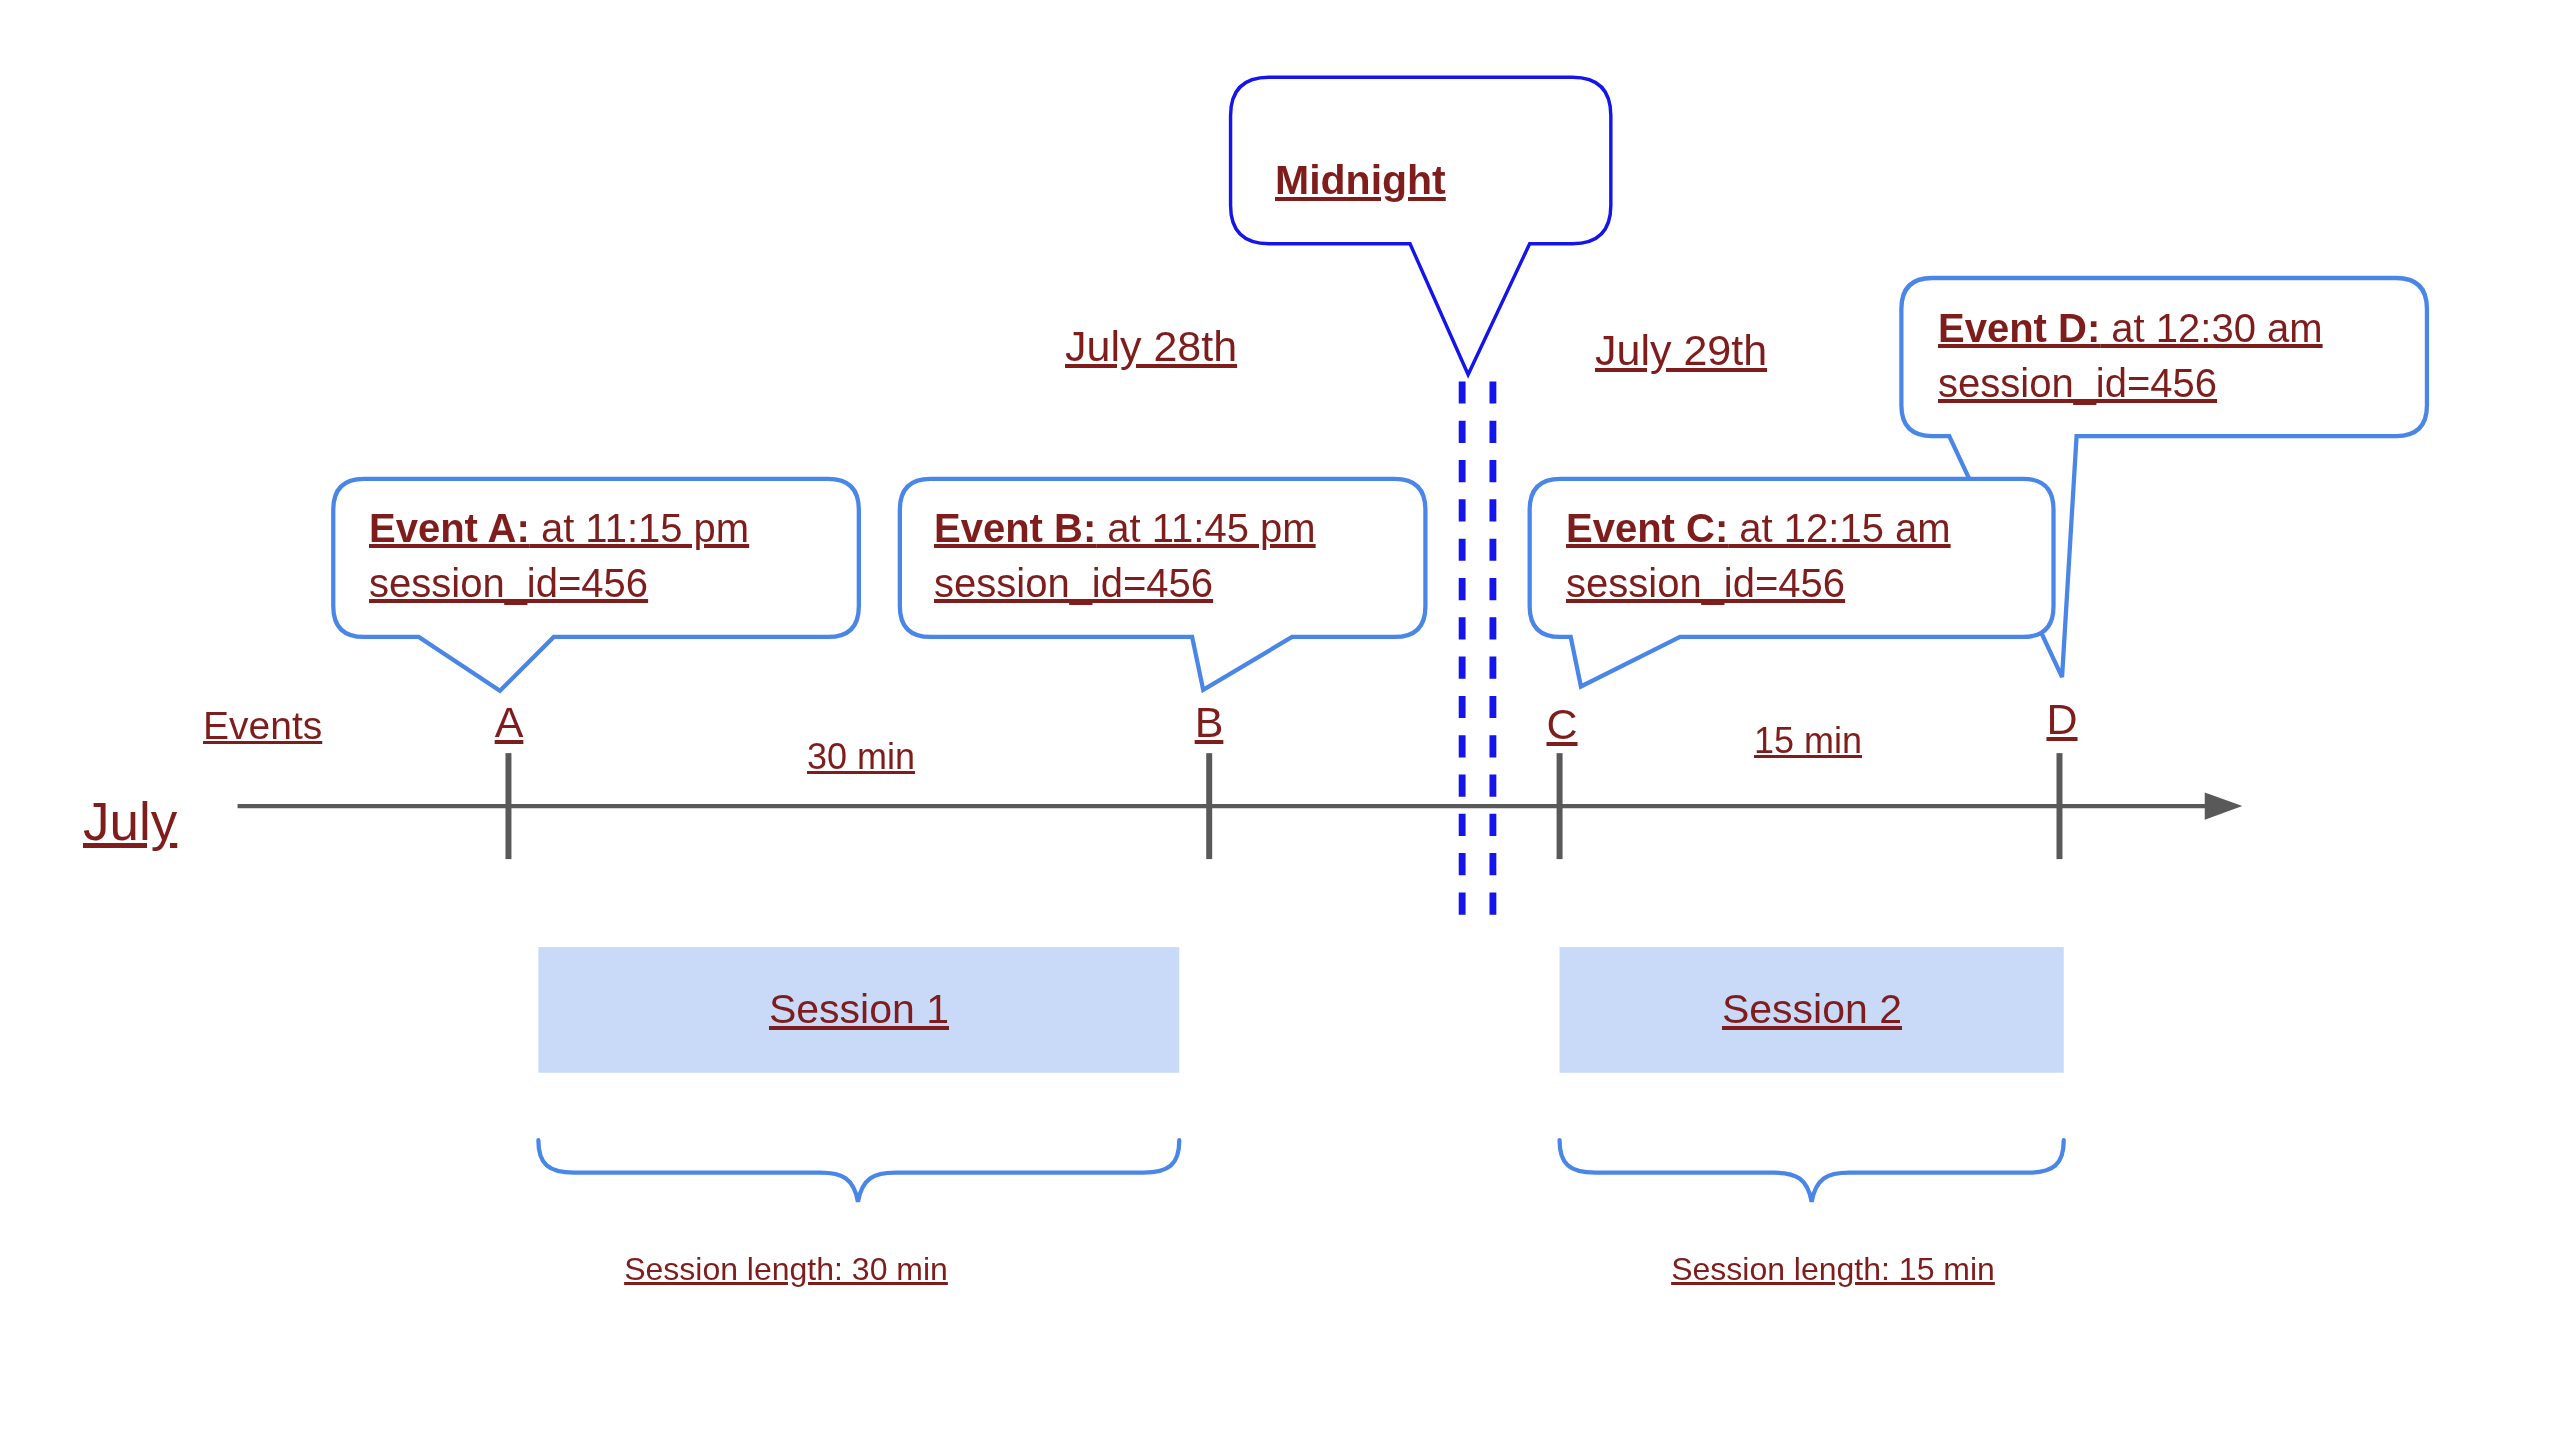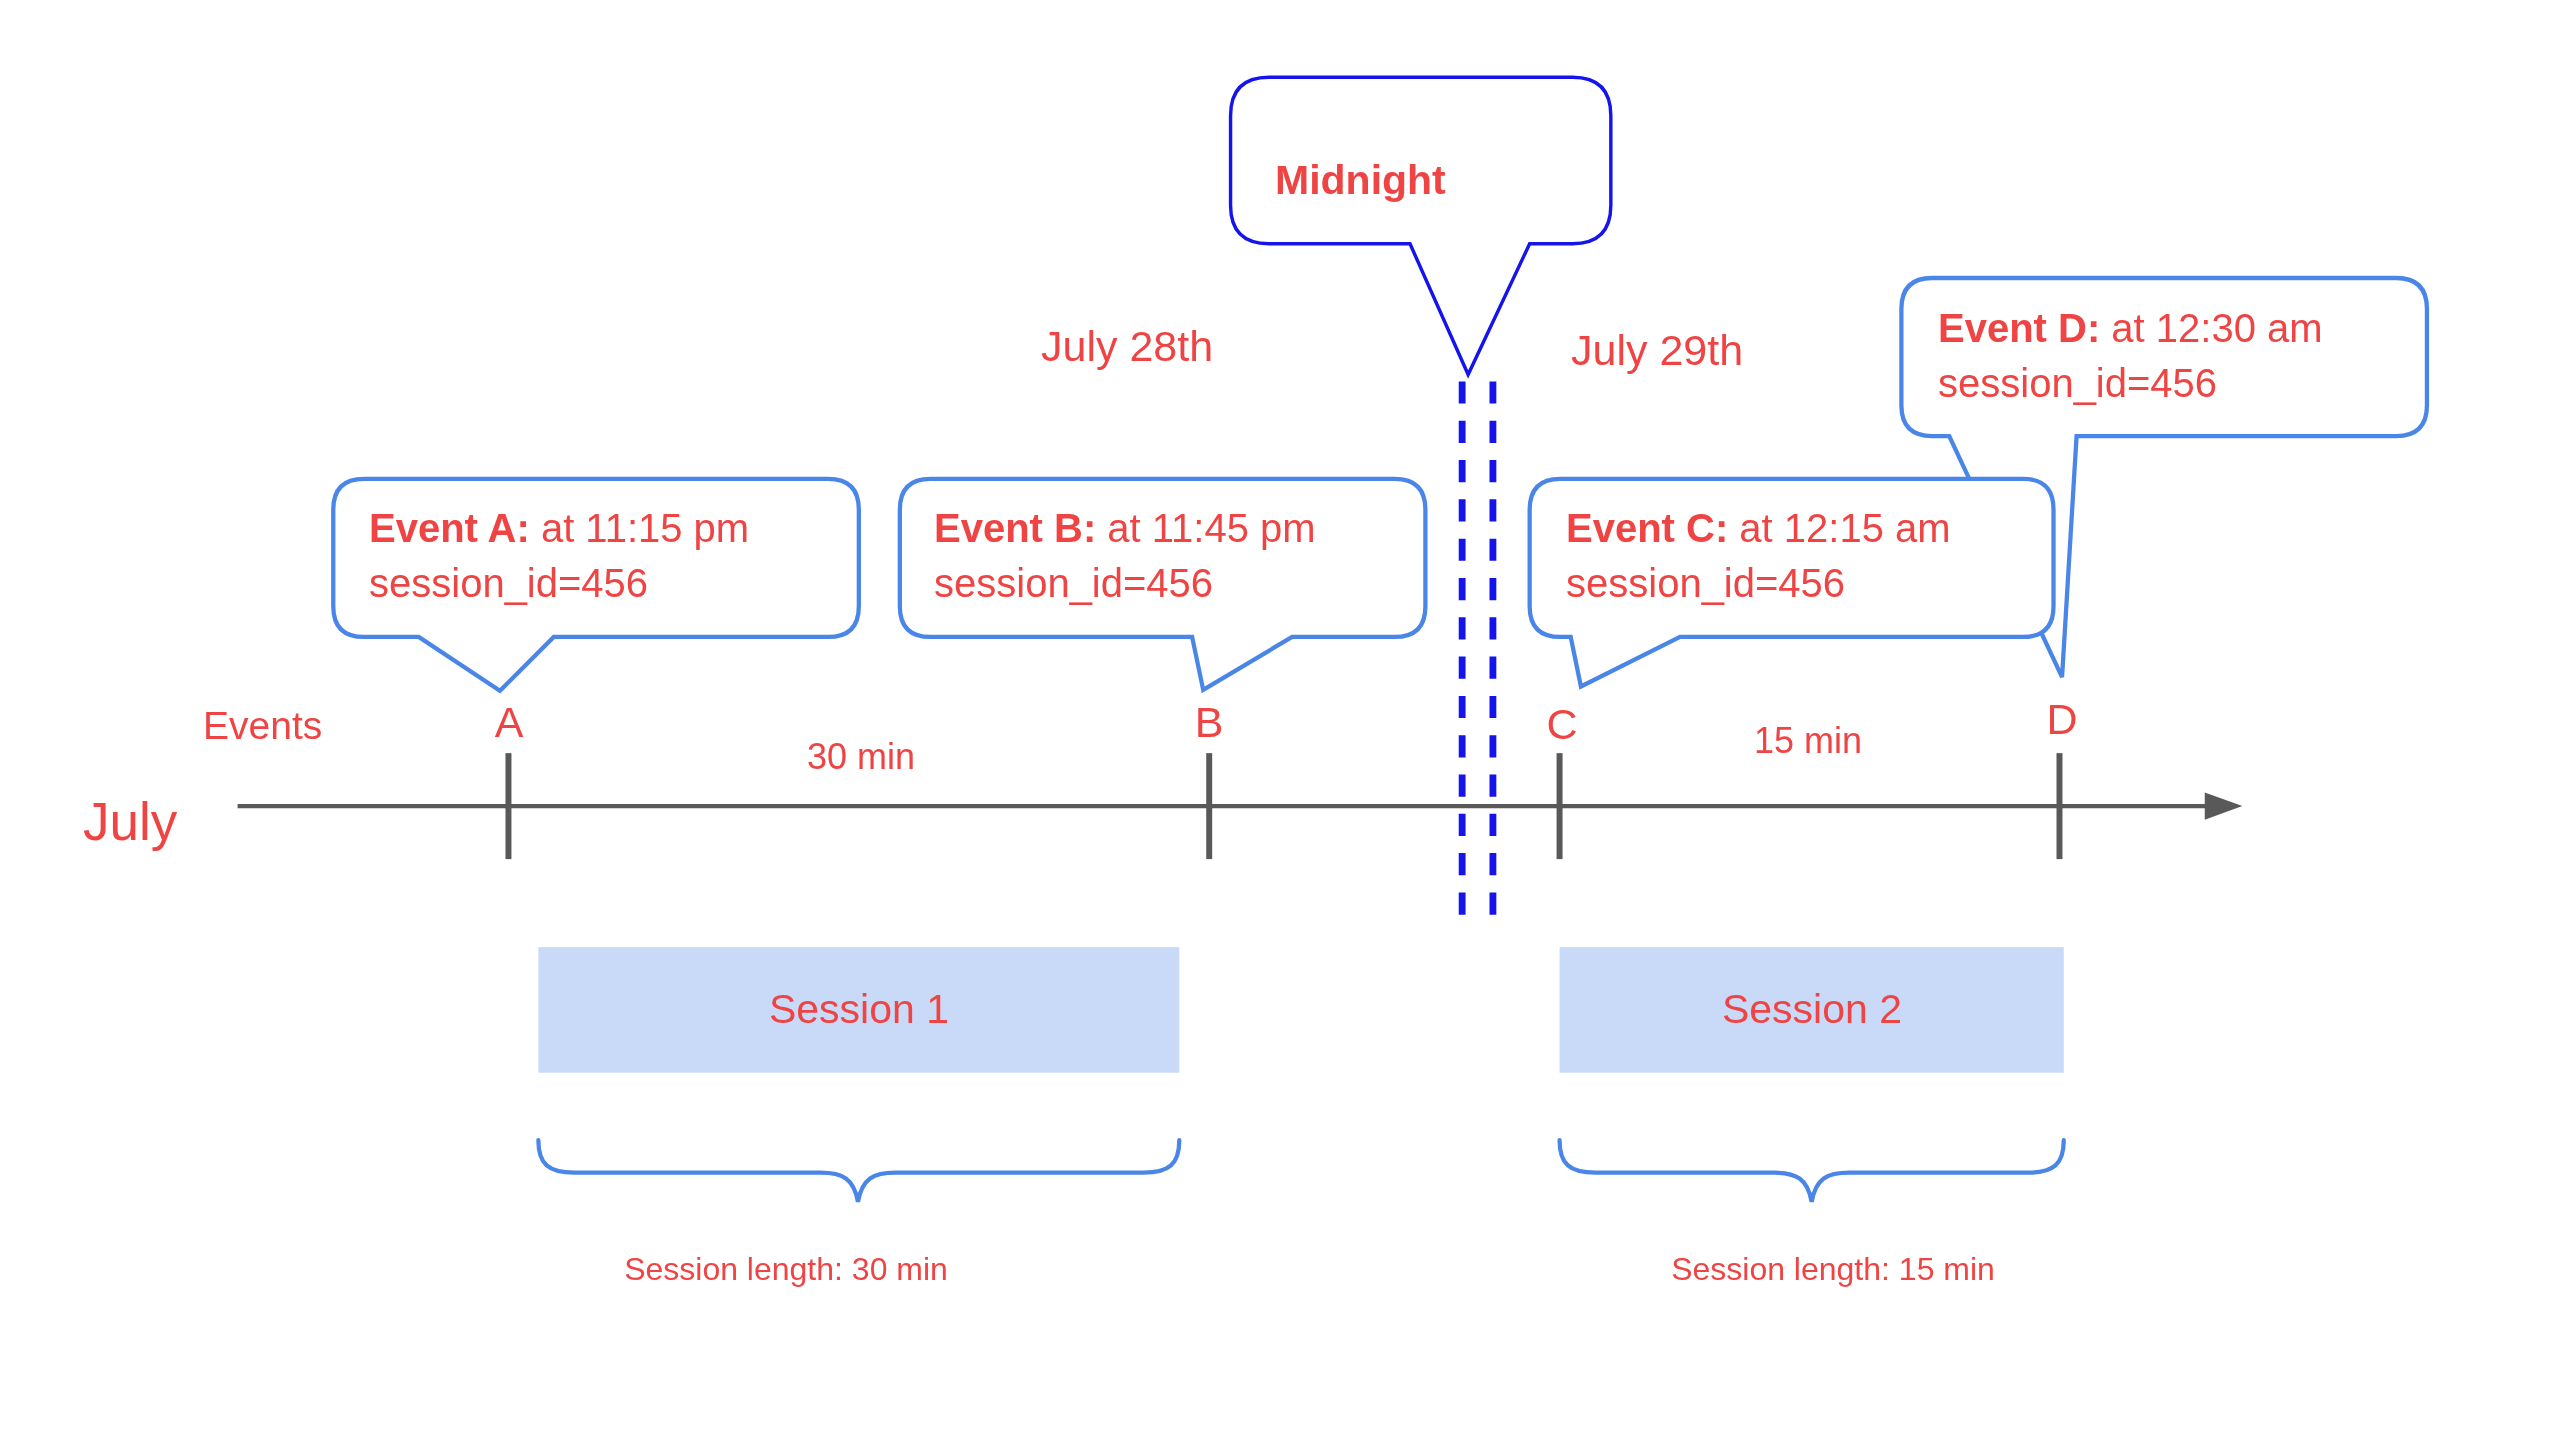--- a/index.html
+++ b/index.html
@@ -13,28 +13,29 @@
     overflow: hidden;
   }
   .shapes {
     position: absolute;
     left: 0; top: 0;
     width: 2550px; height: 1455px;
   }
   .t {
     position: absolute;
     white-space: nowrap;
-    color: #ef4444;
+    color: #7f1d1d;
     line-height: 1.18;
+    text-decoration: underline;
   }
   .center { transform: translateX(-50%); }
   .ev { font-size: 40px; line-height: 55px; }
   .ev b { font-weight: bold; text-align: center; }
   .midnight-label { font-size: 41px; font-weight: bold; }
-  .date-label { font-size: 43px; }
+  .date-label { font-size: 43px; margin-left: 24px; }
   .axis-label { font-size: 39px; }
   .user-label { font-size: 53px; }
   .marker { font-size: 43px; }
   .interval { font-size: 36px; }
   .session-name { font-size: 41px; }
   .session-length { font-size: 32px; }
 </style>
 </head>
 <body>
 

